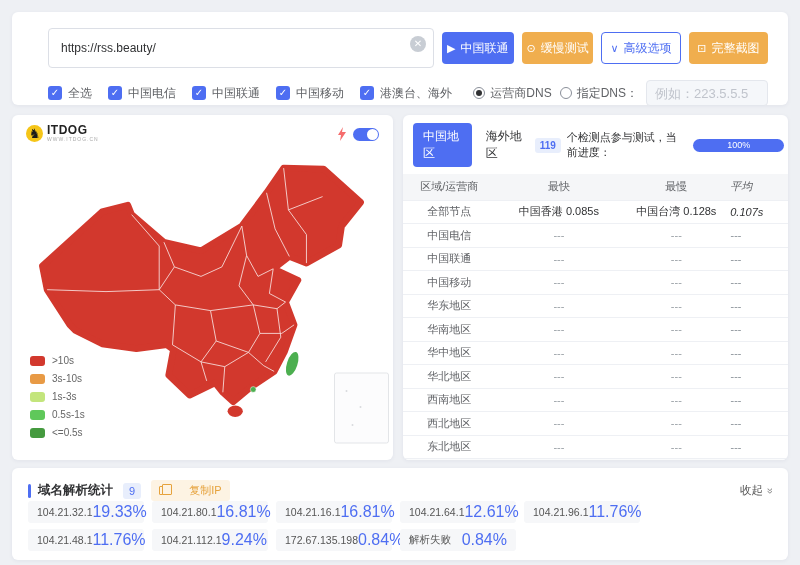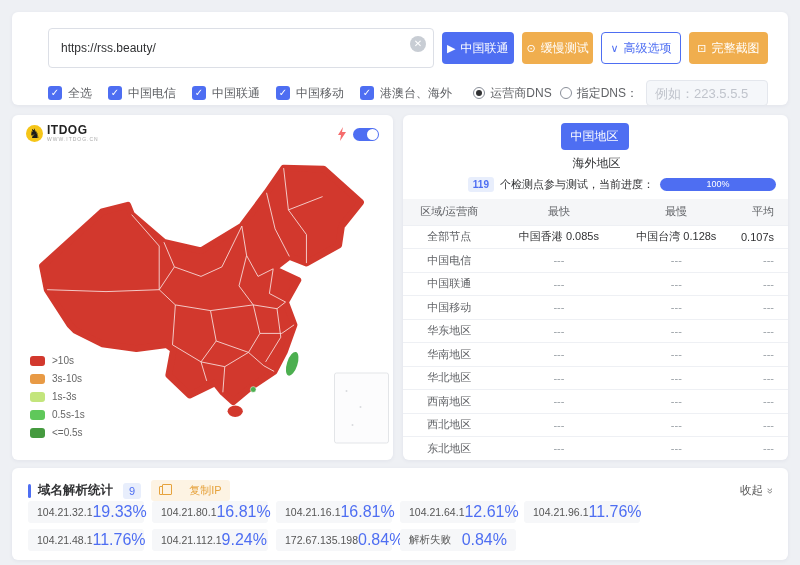--- a/index.html
+++ b/index.html
@@ -44,37 +44,37 @@
   .toggle { width:26px; height:13px; border-radius:7px; background:var(--accent,#4e6ef2); position:relative; cursor:pointer; }
   .toggle::after { content:""; position:absolute; right:1px; top:1px; width:11px; height:11px; border-radius:50%; background:#fff; }
   #map-svg { position:absolute; left:0; top:14px; width:381px; height:330px; }
   .legend { position:absolute; left:18px; bottom:22px; }
   .legend-item { display:flex; align-items:center; gap:7px; margin-top:7px; }
   .legend-swatch { width:15px; height:10px; border-radius:3px; }
   .legend-label { font-size:10px; color:#666; }
 
   
   #results { left:403px; top:115px; width:385px; height:345px; overflow:hidden; }
-  .res-head { display:flex; align-items:center; padding:8px 12px 7px 10px;flex-direction:column; }
+  .res-head { display:flex; align-items:center; padding:8px 4px 7px 10px; }
   .tab { font-size:12px; padding:5px 10px; border-radius:4px; cursor:pointer; }
   .tab.active { background:var(--accent,#4e6ef2); color:#fff; }
   .tab.inactive { color:#303133; margin-left:4px; }
   .prog-group { margin-left:auto; display:flex; align-items:center; gap:6px; }
   .count-badge { background:var(--accent_light,#e8eefc); color:var(--accent,#4e6ef2); font-size:10px; padding:2px 5px; border-radius:3px;font-weight:bold; }
   .prog-label { font-size:11px; color:#303133; }
   .prog-bar { width:116px; height:13px; border-radius:7px; background:var(--accent,#4e6ef2); color:#fff; font-size:9px; text-align:center; line-height:13px; }
   table { width:100%; border-collapse:collapse; font-size:11px; table-layout:fixed; }
   thead th { background:#f5f6f8; color:#606266; font-weight:normal; height:26px; }
   tbody td { height:23.5px; color:#303133; border-top:1px solid #eef0f4; }
   tbody td.region { color:#606266; }
   td,th { text-align:center; }
   td:nth-child(1),th:nth-child(1){ width:24%; }
   td:nth-child(2),th:nth-child(2){ width:33%; }
   td:nth-child(3),th:nth-child(3){ width:28%; }
-  td:nth-child(4),th:nth-child(4){ width:15%; text-align:right; padding-right:14px; }
+  td:nth-child(4),th:nth-child(4){ width:15%; text-align:left; padding-right:14px;font-style:italic; }
   tbody tr:last-child { background:#fafbfc; }
   .dash { color:#9aa0a6; }
 
   
   #dns-stats { left:12px; top:468px; width:776px; height:92px; padding:12px 16px; }
   .stats-head { display:flex; align-items:center; }
   .title-bar { width:3px; height:14px; background:var(--accent,#4e6ef2); border-radius:2px; margin-right:7px; }
   .stats-title { font-size:12.5px; font-weight:bold; color:#303133; }
   .stats-count { margin-left:10px; background:var(--accent_light,#e8eefc); color:var(--accent,#4e6ef2); font-size:11px; padding:2px 6px; border-radius:3px; }
   .copy-pill { margin-left:10px; background:var(--orange_light,#fdf3e3); color:var(--orange_text,#e6a23c); font-size:11px; padding:3px 8px; border-radius:3px; display:flex; align-items:center; gap:22px; cursor:pointer; }
@@ -292,20 +292,26 @@
           <td class="dash">---</td>
         </tr>
 
         <tr>
           <td class="region">华南地区</td>
           <td class="dash">---</td>
           <td class="dash">---</td>
           <td class="dash">---</td>
         </tr>
 
+        <tr>
+          <td class="region">华中地区</td>
+          <td class="dash">---</td>
+          <td class="dash">---</td>
+          <td class="dash">---</td>
+        </tr>
 
         <tr>
           <td class="region">华北地区</td>
           <td class="dash">---</td>
           <td class="dash">---</td>
           <td class="dash">---</td>
         </tr>
 
         <tr>
           <td class="region">西南地区</td>

